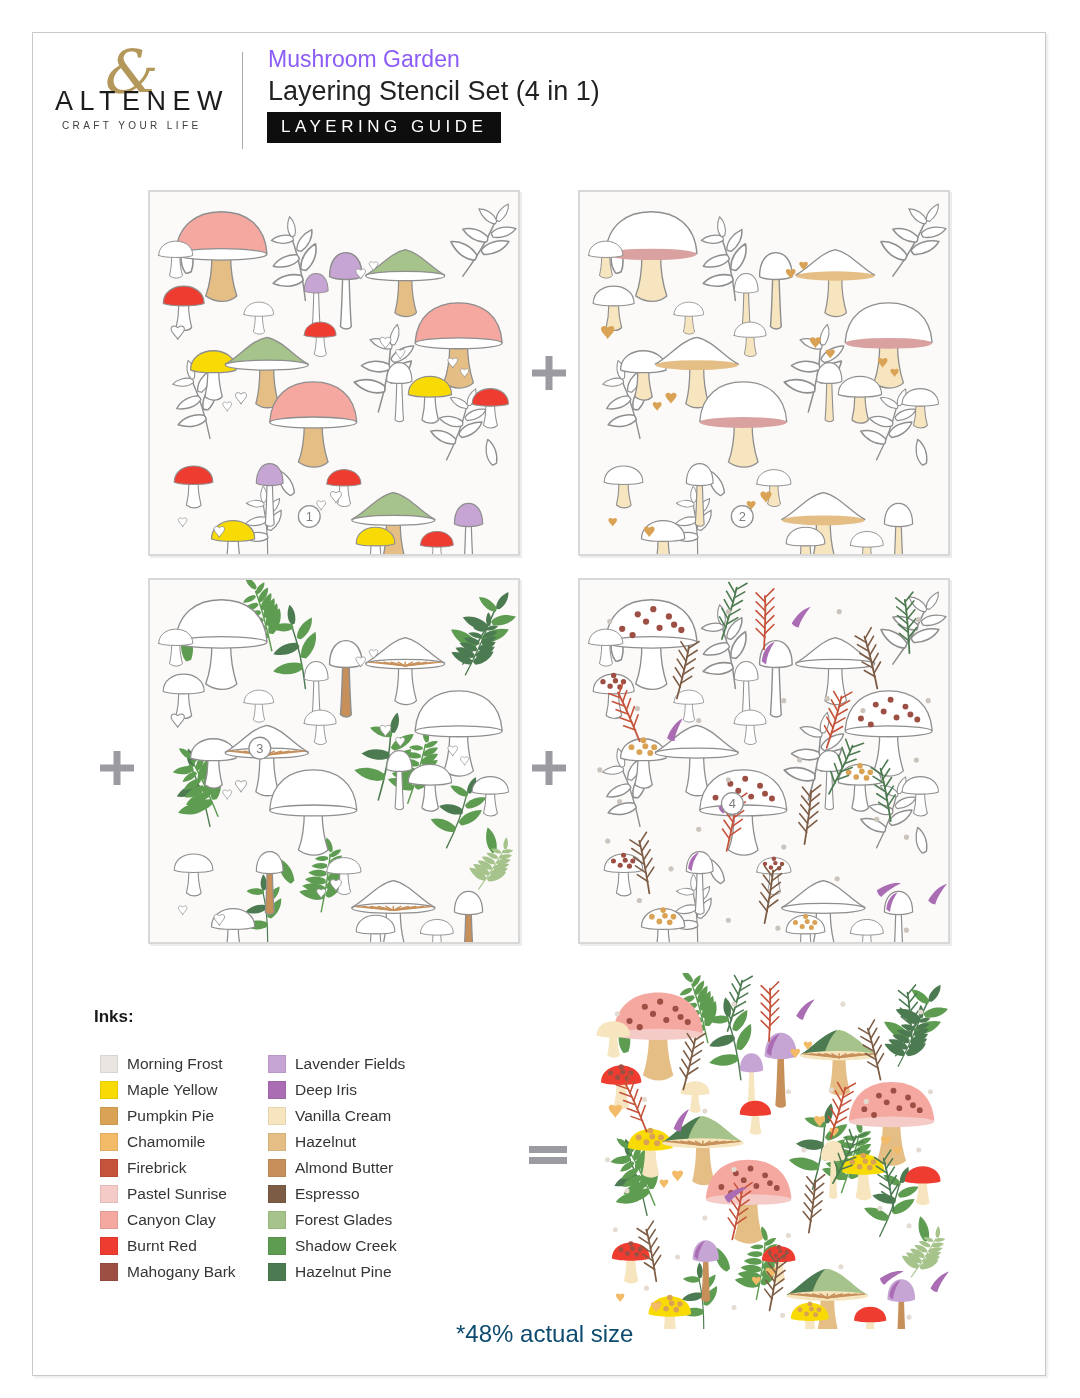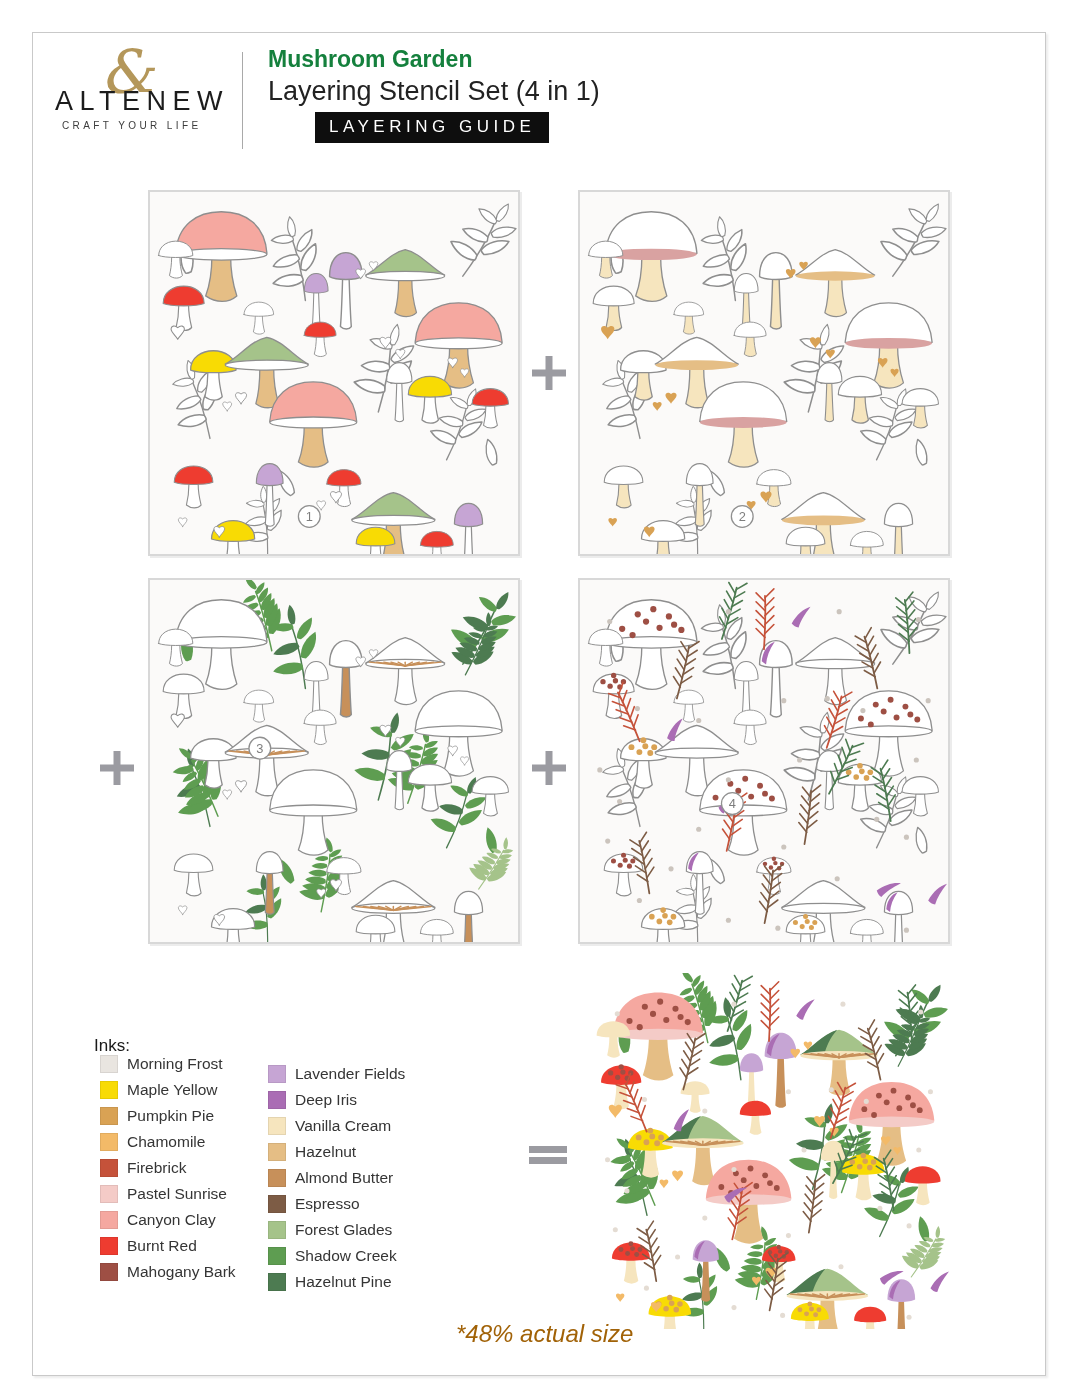--- a/index.html
+++ b/index.html
@@ -9,39 +9,39 @@
         border:1.5px solid #C9C9C9;box-shadow:2px 2px 2px rgba(0,0,0,0.08);}
   
   .logo{position:absolute;left:55px;top:48px;width:180px;height:95px;}
   .logo-amp{position:absolute;left:50px;top:-6px;font-family:"DejaVu Serif",serif;
         font-style:italic;font-size:60px;color:#B4975A;line-height:1;}
   .logo-brand{position:absolute;left:0;top:38px;font-size:27px;letter-spacing:6.5px;
         color:#1C1C1C;font-weight:400;}
   .logo-tagline{position:absolute;left:7px;top:72px;font-size:10px;letter-spacing:3.4px;
         color:#3C3C3C;text-align:right;}
   .divider{position:absolute;left:242px;top:52px;width:1px;height:97px;background:#A9A9A9;}
-  .title{position:absolute;left:268px;top:46px;font-size:23px;font-weight:bold;color:#15803d;}
+  .title{position:absolute;left:268px;top:46px;font-size:23px;font-weight:normal;color:#8b5cf6;}
   .subtitle{position:absolute;left:268px;top:76px;font-size:27px;color:#222;}
   .badge{position:absolute;left:267px;top:112px;background:#0E0E0E;color:#fff;
-        font-size:17px;letter-spacing:4.5px;padding:5px 14px 6px 14px;margin-left:48px;}
+        font-size:17px;letter-spacing:4.5px;padding:5px 14px 6px 14px;}
   
   .panel{position:absolute;width:372px;height:366px;border:2px solid #D8D8D8;
         background:#FBFAF9;box-sizing:border-box;box-shadow:2px 2px 0 #ECECEC;}
   .final-art{position:absolute;left:588px;top:973px;width:362px;height:356px;background:#fff;}
   .op{position:absolute;}
   
-  .inks-label{position:absolute;left:94px;top:1036px;font-size:17px;font-weight:normal;color:#1A1A1A;}
+  .inks-label{position:absolute;left:94px;top:1007px;font-size:17px;font-weight:bold;color:#1A1A1A;}
   .ink-col{position:absolute;top:1055px;}
-  .ink-col1{left:100px;} .ink-col2{left:268px;margin-top:10px;}
+  .ink-col1{left:100px;} .ink-col2{left:268px;}
   .ink-row{display:flex;align-items:flex-start;height:26px;}
   .swatch{width:18px;height:18px;margin-right:9px;border:1px solid rgba(0,0,0,0.07);
         box-sizing:border-box;flex:0 0 auto;}
   .ink-name{font-size:15.5px;color:#353535;white-space:nowrap;}
   
-  .scale-note{position:absolute;left:456px;top:1320px;font-size:24px;font-style:italic;color:#a16207;}
+  .scale-note{position:absolute;left:456px;top:1320px;font-size:24px;color:#0c4a6e;}
   .copyright{position:absolute;right:50px;top:1326px;text-align:right;font-size:16px;
         color:#2F2F2F;line-height:1.32;}
 </style>
 </head>
 <body>
 
 <div id="page">
   <div class="page-border"></div>
 
   <div class="logo">

